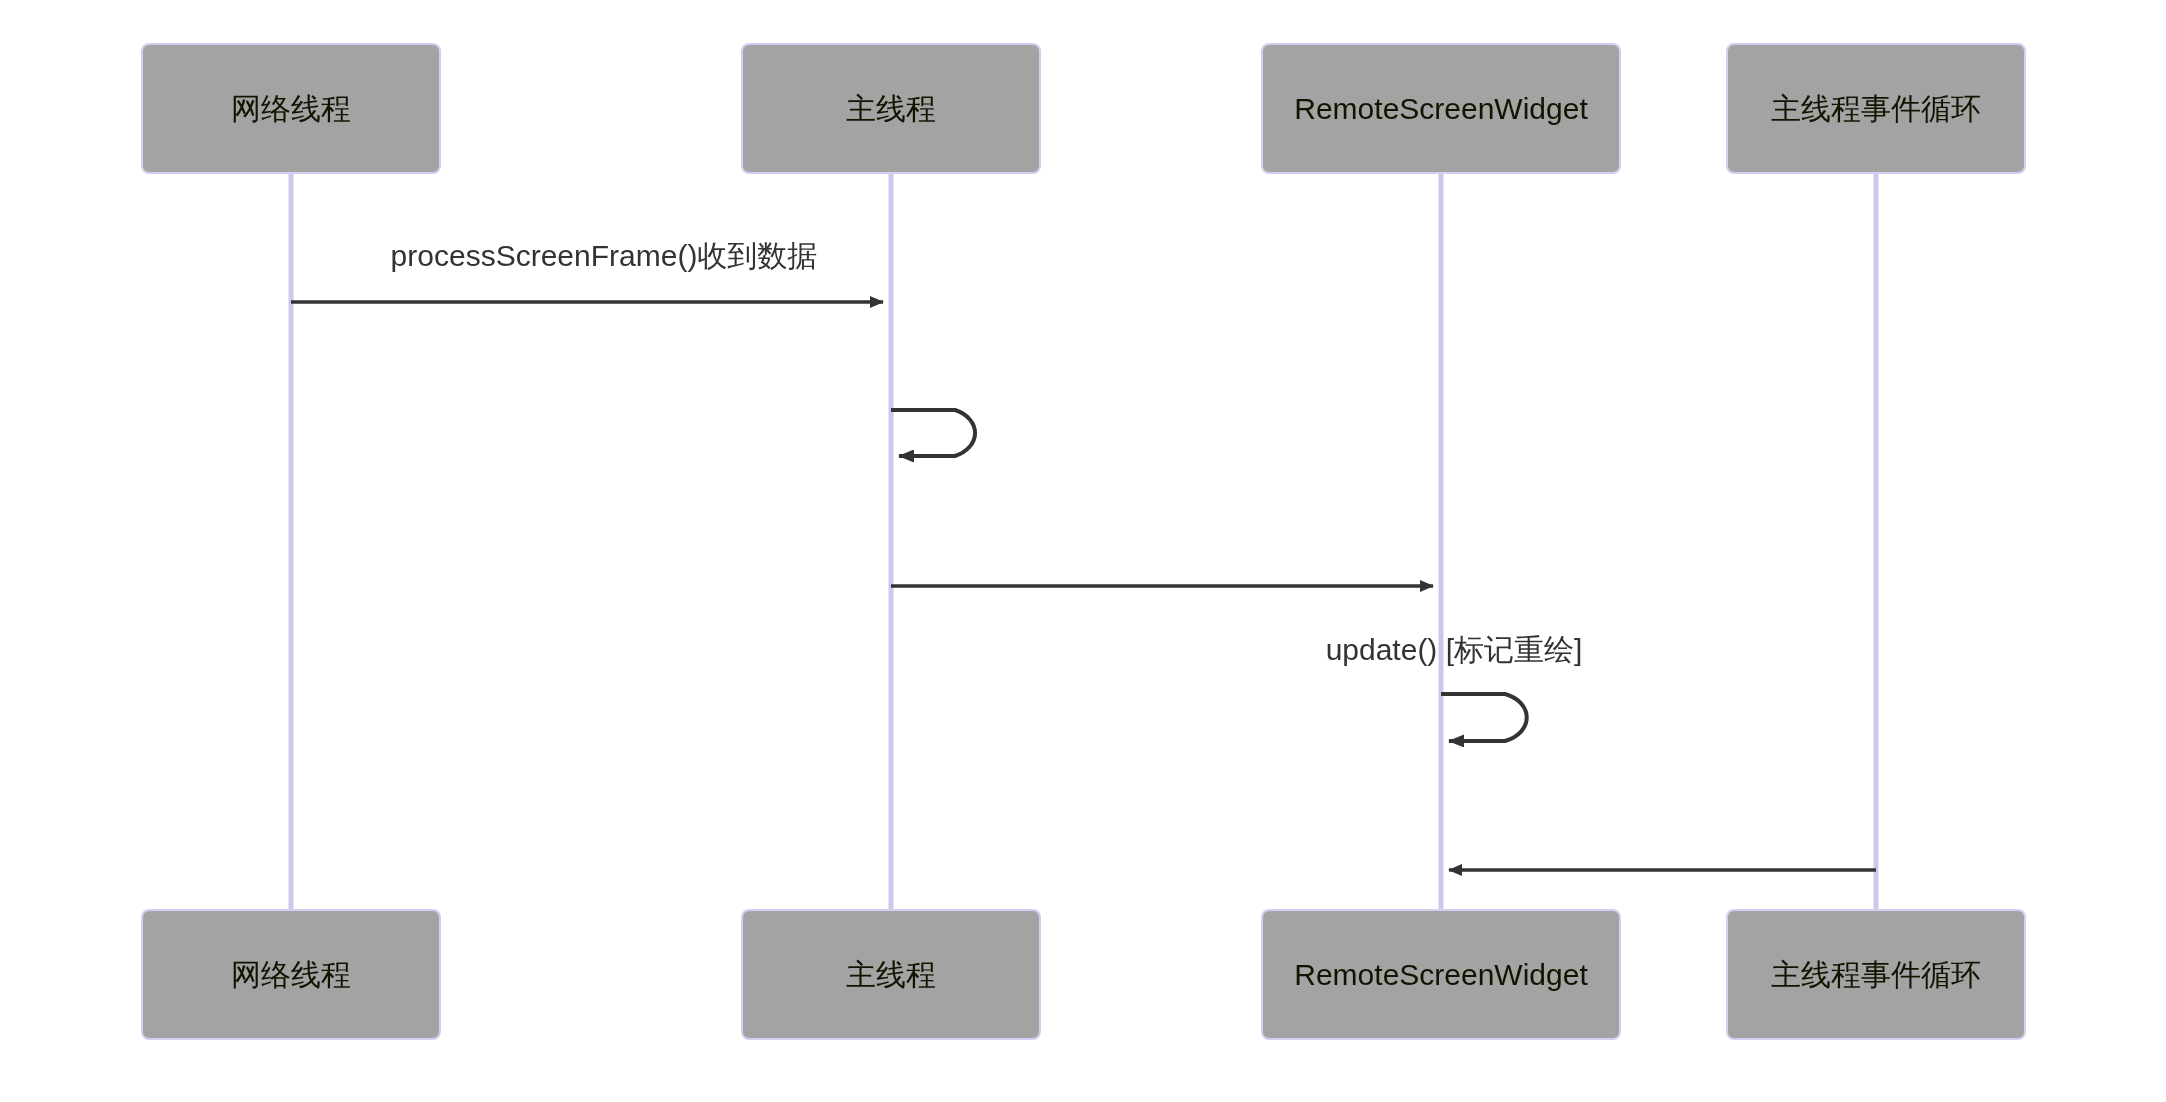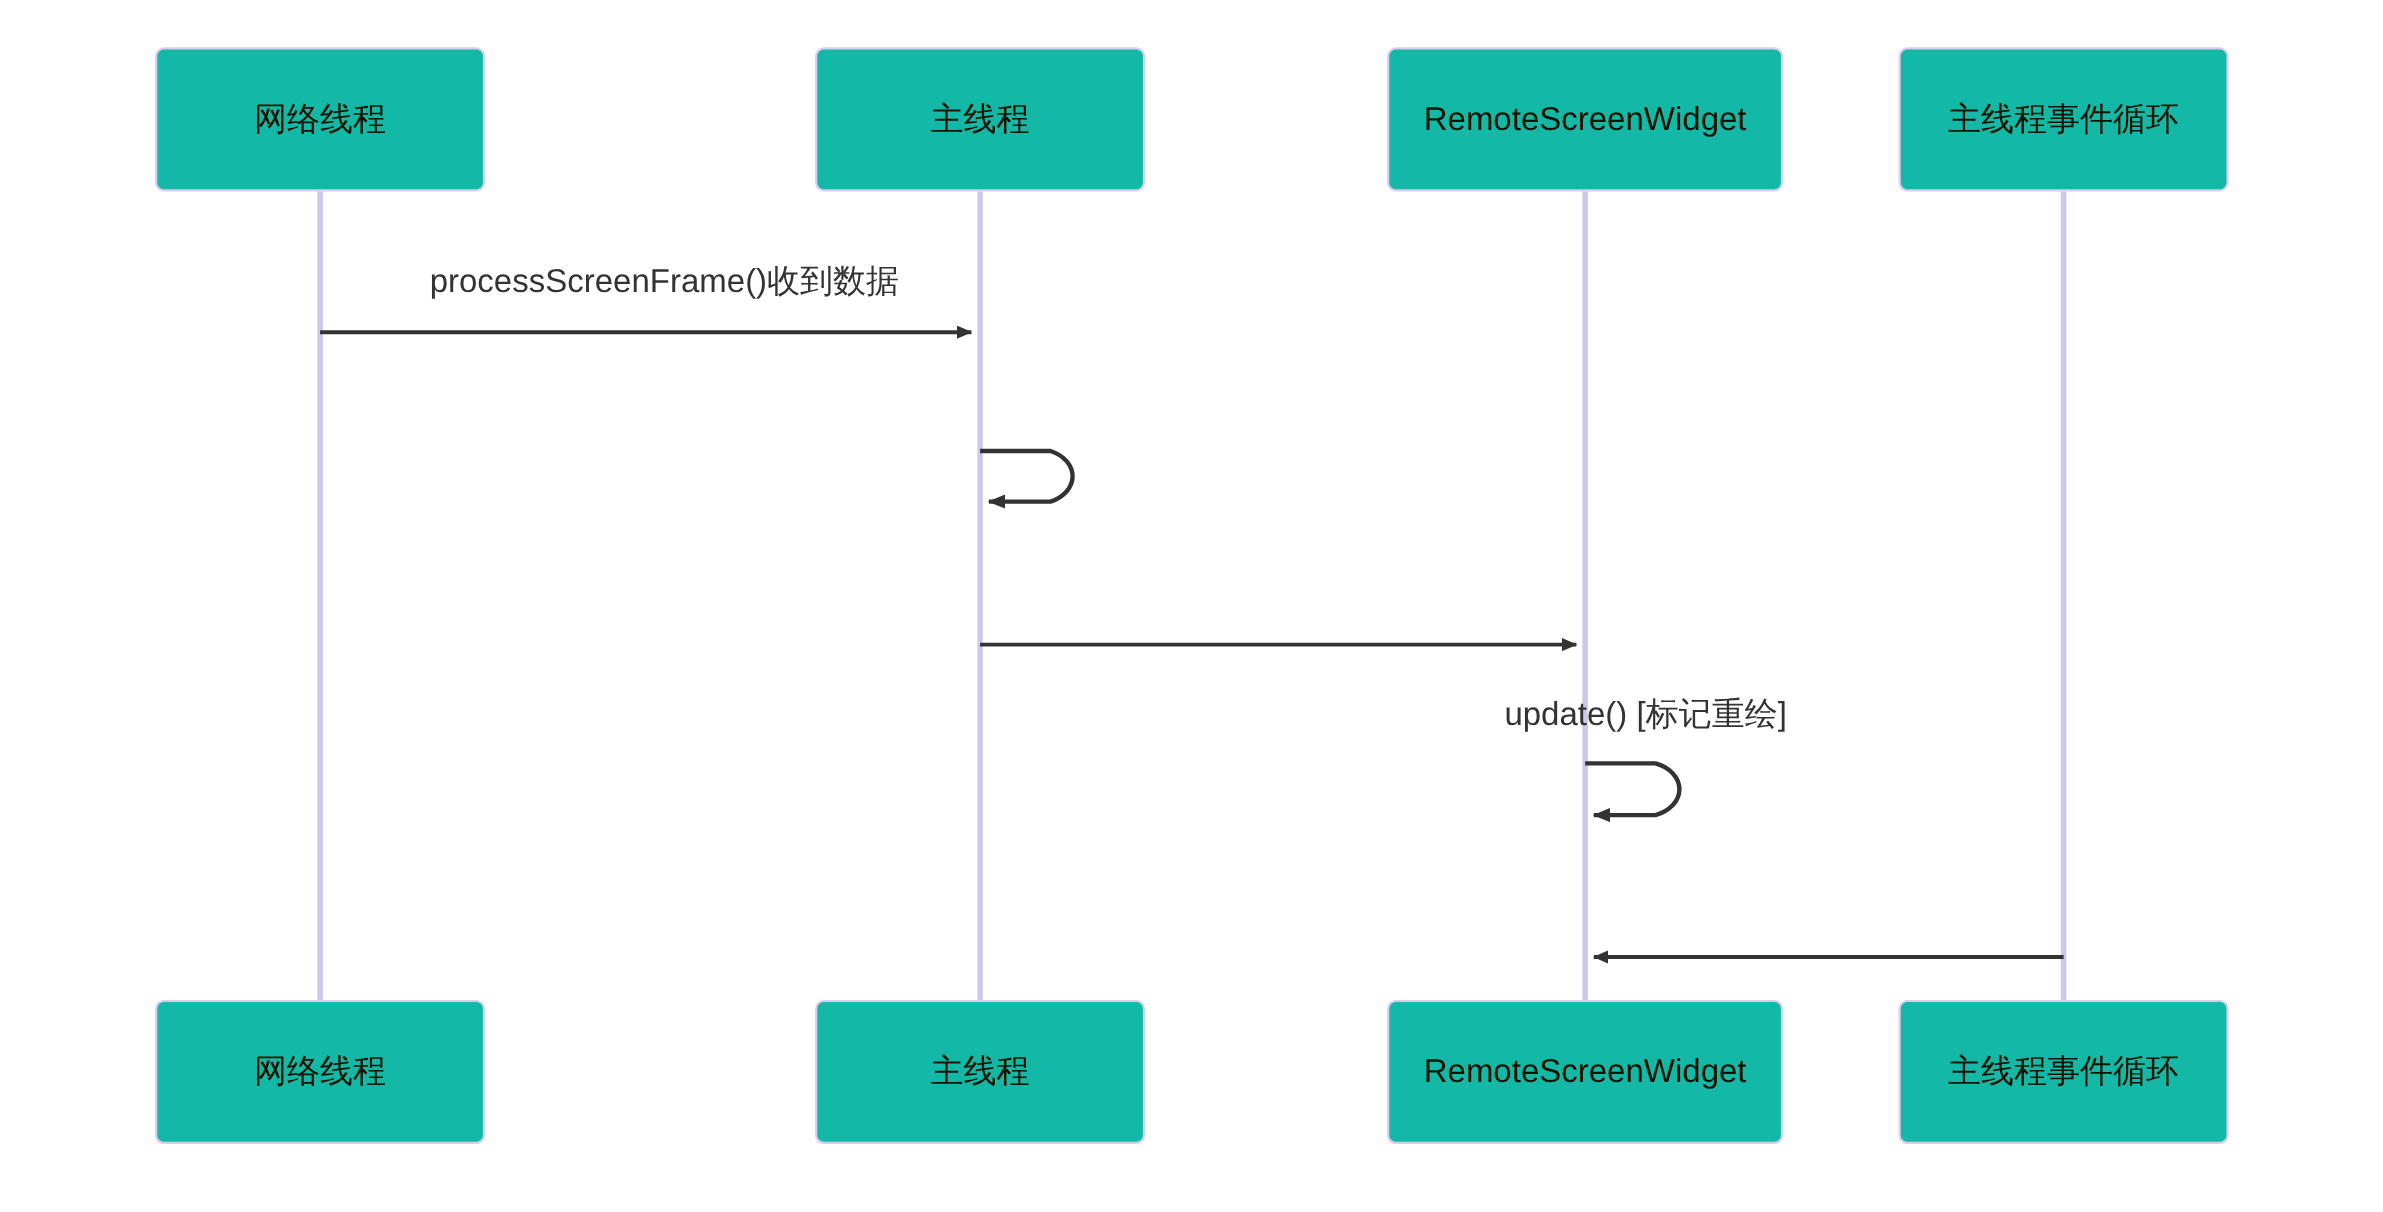--- a/index.html
+++ b/index.html
@@ -18,21 +18,21 @@
   #svg-layer {
     position: absolute;
     left: 0;
     top: 0;
     width: 2166px;
     height: 1102px;
   }
   .actor-box {
     position: absolute;
     box-sizing: border-box;
-    background: #14b8a6;
+    background: #a3a3a3;
     border: 2px solid #D6CDF0;
     border-radius: 8px;
     display: flex;
     align-items: center;
     justify-content: center;
     color: #131300;
     font-size: 30px;
     line-height: 1.2;
     text-align: center;
     font-family: "Liberation Sans", "DejaVu Sans", sans-serif;
@@ -105,15 +105,15 @@
     <span>主线程</span>
   </div>
   <div class="actor-box" style="left:1261px; top:909px; width:360px; height:131px;">
     <span>RemoteScreenWidget</span>
   </div>
   <div class="actor-box" style="left:1726px; top:909px; width:300px; height:131px;">
     <span>主线程事件循环</span>
   </div>
 
   <div class="msg-label" style="left:591px; top:238px;">processScreenFrame()收到数据</div>
-  <div class="msg-label" style="left:1483px; top:632px;">update() [标记重绘]</div>
+  <div class="msg-label" style="left:1441px; top:632px;">update() [标记重绘]</div>
 
 </div>
 
 </body></html>

